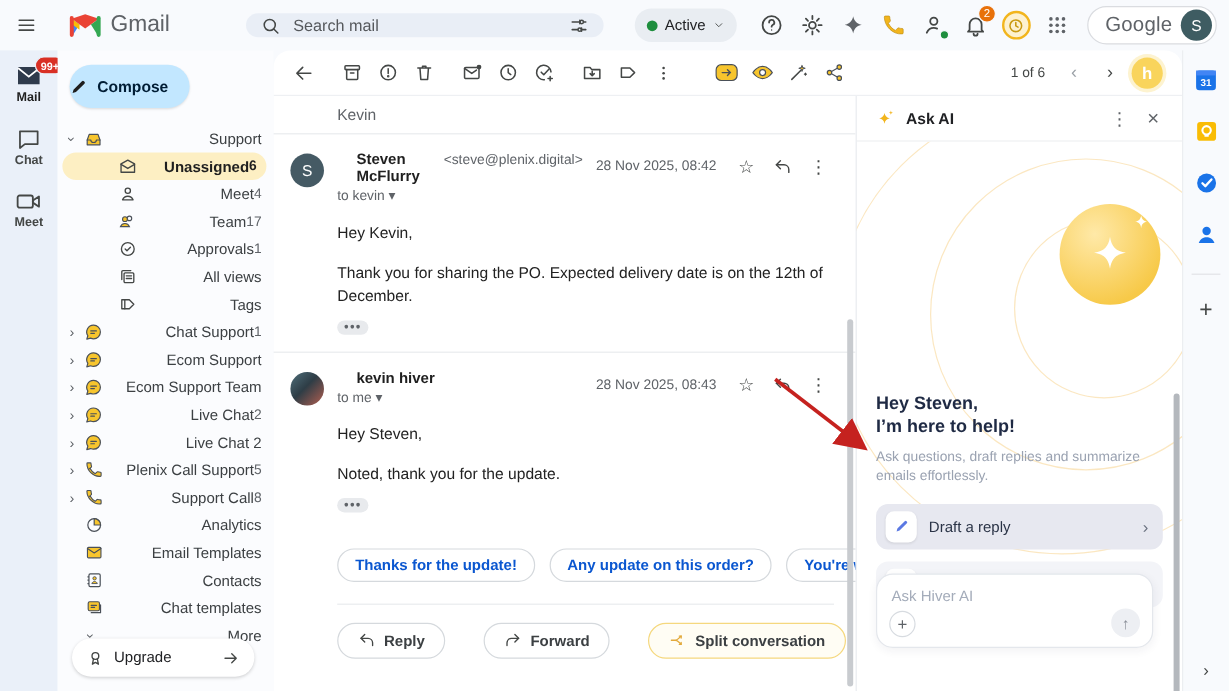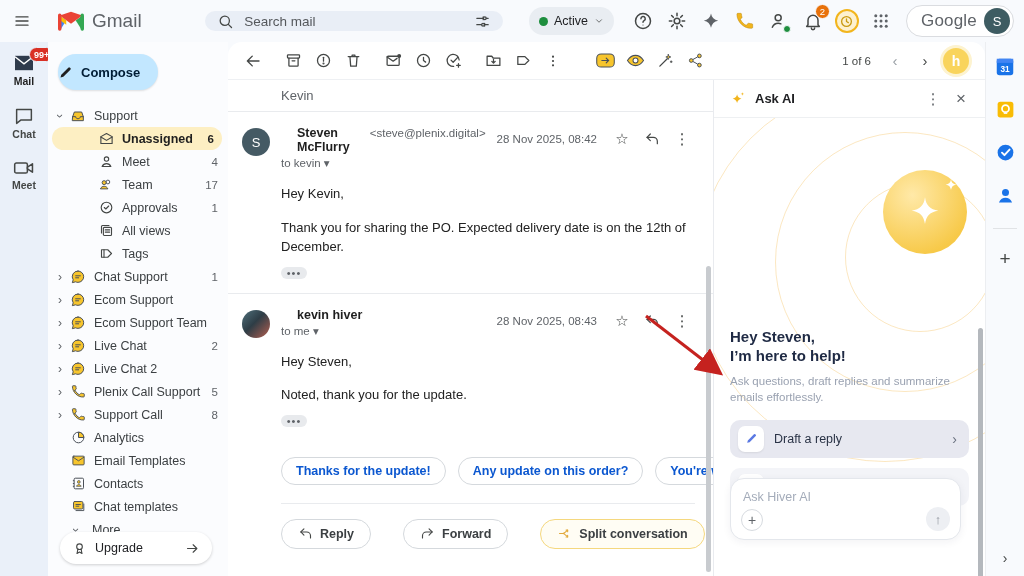--- a/index.html
+++ b/index.html
@@ -30,21 +30,21 @@
   
   .cols { flex:1; display:flex; min-height:0; }
   .rail { width:48px; background:#eaf0f9; display:flex; flex-direction:column; align-items:center; padding-top:12px; gap:20px; }
   .rail-item { display:flex; flex-direction:column; align-items:center; gap:3px; cursor:pointer; position:relative; }
   .rail-label { font-size:10.5px; color:#444746;font-weight:bold; }
   .rail-item.active .rail-label { font-weight:bold; color:#1f1f1f; }
   .rail-badge { position:absolute; top:-7px; left:16px; background:#D93025; color:#fff; font-size:9px; font-weight:bold; border-radius:8px; padding:1.5px 4px; border:1.5px solid #eaf0f9; }
 
   .sidebar { width:180px; background:#fbfcfe; display:flex; flex-direction:column; padding-top:12px; position:relative; }
   .compose { margin-left:10px; width:100px; height:36px; background:#C2E7FF; border-radius:18px; display:flex; align-items:center; justify-content:flex-start; gap:8px; cursor:pointer; font-size:13px; color:#001d35; font-weight:bold; box-shadow:0 1px 2px rgba(0,0,0,.12); }
-  .nav { margin-top:14px; flex:1; overflow:hidden; }
+  .nav { margin-top:14px; flex:1; overflow:hidden;text-align:right; }
   .nav-row { height:23px; display:flex; align-items:center; cursor:pointer; padding-right:10px; font-size:12.5px; color:#3c4043; }
   .nav-caret { width:14px; margin-left:5px; color:#5f6368; font-size:12px; display:flex; justify-content:center; }
   .nav-caret.down { transform:rotate(90deg); }
   .nav-ic { width:18px; display:flex; justify-content:center; margin:0 7px 0 2px; }
   .nav-row.lvl2 { padding-left:47px; }
   .nav-row.simple { padding-left:19px; }
   .nav-label { flex:1; white-space:nowrap; overflow:hidden; }
   .nav-count { font-size:11.5px; color:#5f6368; }
   .nav-row.active { background:#FDEFC3; border-radius:13px; margin:0 6px 0 4px; padding-left:43px; padding-right:8px; }
   .nav-row.active .nav-label, .nav-row.active .nav-count { font-weight:bold; color:#1f1f1f; }

